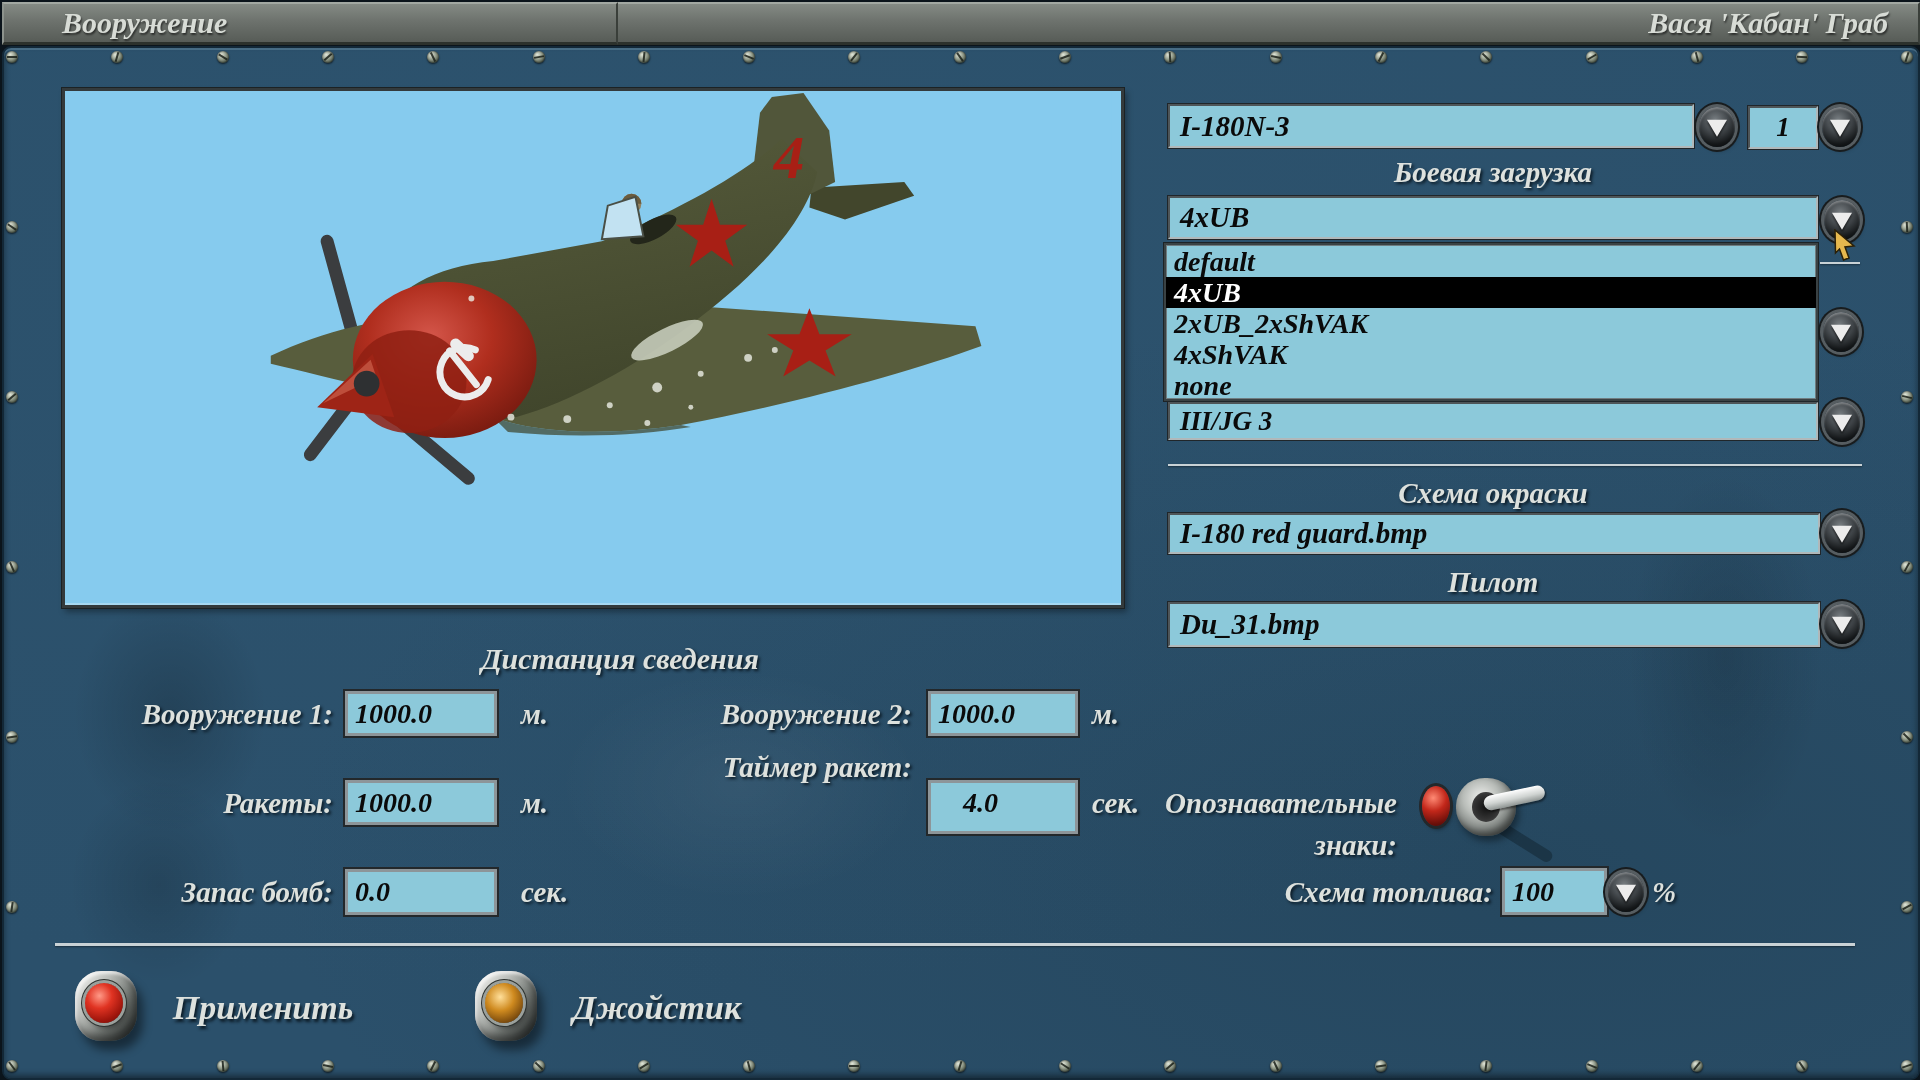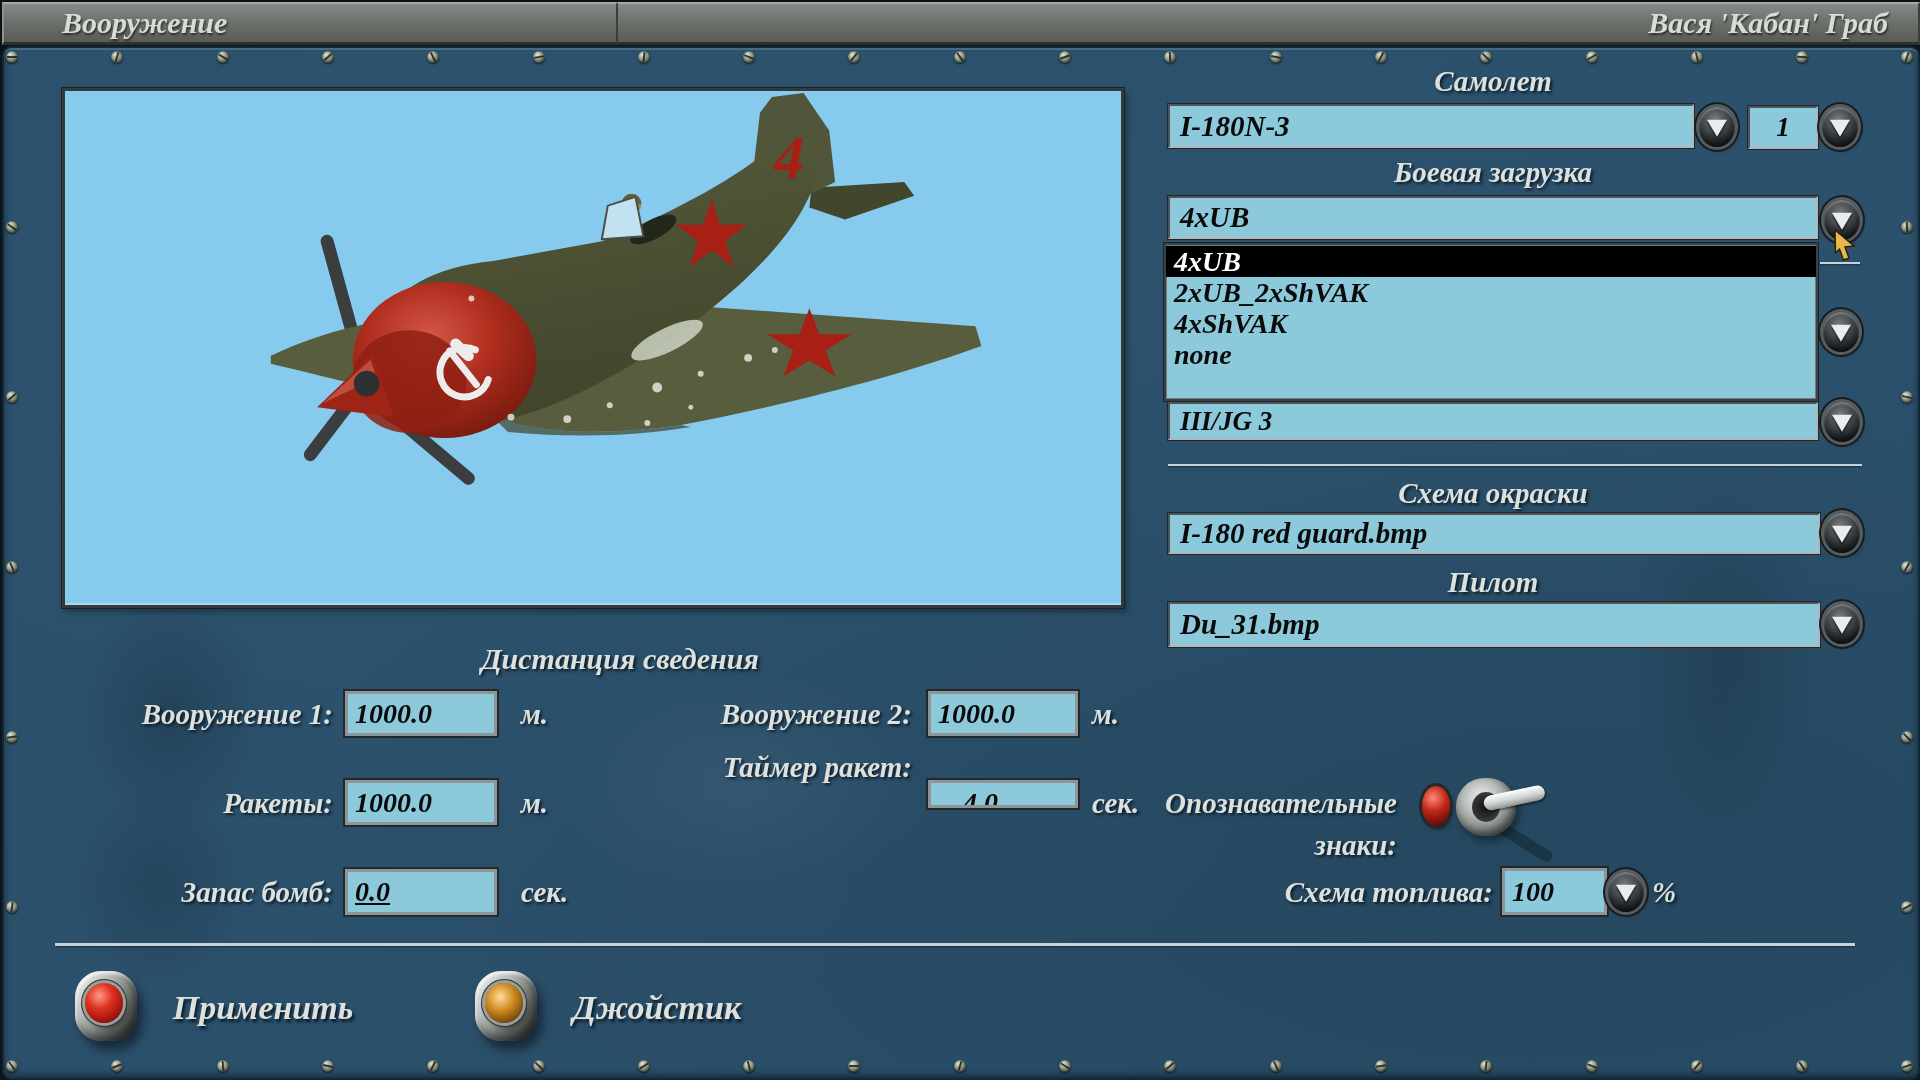--- a/index.html
+++ b/index.html
@@ -171,31 +171,31 @@
           <circle cx="688" cy="270" r="4"></circle>
           <circle cx="586" cy="336" r="3"></circle>
         <circle cx="630" cy="320" r="2.5"></circle>
           <circle cx="715" cy="262" r="3"></circle>
           <circle cx="408" cy="210" r="3"></circle>
         <circle cx="448" cy="330" r="3.5"></circle>
       </g>
     </svg>
   </div>
 
-  <div class="cap" style="left:1168px;top:64px;width:650px;">Самолет</div>
   <div class="fieldbox" style="left:1168px;top:104px;width:526px;height:44px;line-height:40px;">I-180N-3</div>
   <div class="rbtn" style="left:1699px;top:107px;"></div>
   <div class="fieldbox" style="left:1748px;top:106px;width:70px;height:43px;line-height:39px;text-align:center;padding-left:0;font-size:27px;">1</div>
   <div class="rbtn" style="left:1822px;top:107px;"></div>
 
   <div class="cap" style="left:1168px;top:155px;width:650px;">Боевая загрузка</div>
   <div class="fieldbox" style="left:1168px;top:196px;width:650px;height:43px;line-height:39px;">4xUB</div>
   <div class="rbtn" style="left:1824px;top:200px;"></div>
 
   <div id="listbox">
+      <div class="list-item">default</div>
       <div class="list-item selected">4xUB</div>
       <div class="list-item">2xUB_2xShVAK</div>
       <div class="list-item">4xShVAK</div>
       <div class="list-item">none</div>
     </div>
   <div class="sep" style="left:1820px;top:262px;width:40px;height:2px;"></div>
   <div class="rbtn" style="left:1823px;top:312px;"></div>
 
   <div class="fieldbox" style="left:1168px;top:402px;width:650px;height:38px;line-height:34px;font-size:27px;">III/JG 3</div>
   <div class="rbtn" style="left:1824px;top:402px;"></div>
@@ -216,32 +216,32 @@
   <div class="inp" style="left:345px;top:691px;width:152px;height:45px;line-height:39px;">1000.0</div>
   <div class="unit" style="left:521px;top:693px;">м.</div>
   <div class="lbl" style="left:640px;top:693px;width:272px;">Вооружение 2:</div>
   <div class="inp" style="left:928px;top:691px;width:150px;height:45px;line-height:39px;">1000.0</div>
   <div class="unit" style="left:1092px;top:693px;">м.</div>
 
   <div class="lbl" style="left:60px;top:782px;width:273px;">Ракеты:</div>
   <div class="inp" style="left:345px;top:780px;width:152px;height:45px;line-height:39px;">1000.0</div>
   <div class="unit" style="left:521px;top:782px;">м.</div>
   <div class="lbl" style="left:640px;top:746px;width:272px;">Таймер ракет:</div>
-  <div class="inp" style="left:928px;top:780px;width:150px;height:28px;line-height:39px;padding-left:32px;">4.0</div>
+  <div class="inp" style="left:928px;top:780px;width:150px;height:54px;line-height:39px;padding-left:32px;">4.0</div>
   <div class="unit" style="left:1092px;top:782px;">сек.</div>
 
   <div class="lbl" style="left:1100px;top:782px;width:297px;">Опознавательные знаки:</div>
   <div id="lamp"></div>
   <div id="toggle-shadow"></div>
   <div id="toggle-base"></div>
   <div id="toggle-hole"></div>
   <div id="toggle-lever"></div>
 
   <div class="lbl" style="left:60px;top:871px;width:273px;">Запас бомб:</div>
-  <div class="inp" style="left:345px;top:869px;width:152px;height:46px;line-height:40px;text-decoration:underline;">0.0</div>
+  <div class="inp" style="left:345px;top:869px;width:152px;height:46px;line-height:40px;">0.0</div>
   <div class="unit" style="left:521px;top:871px;">сек.</div>
 
   <div class="lbl" style="left:1240px;top:871px;width:253px;">Схема топлива:</div>
   <div class="inp" style="left:1502px;top:868px;width:105px;height:47px;line-height:41px;">100</div>
   <div class="rbtn" style="left:1608px;top:872px;"></div>
   <div class="unit" style="left:1652px;top:871px;">%</div>
 
   <div class="sep" style="left:55px;top:943px;width:1800px;height:3px;"></div>
 
   <div class="pbase" style="left:75px;top:971px;">

